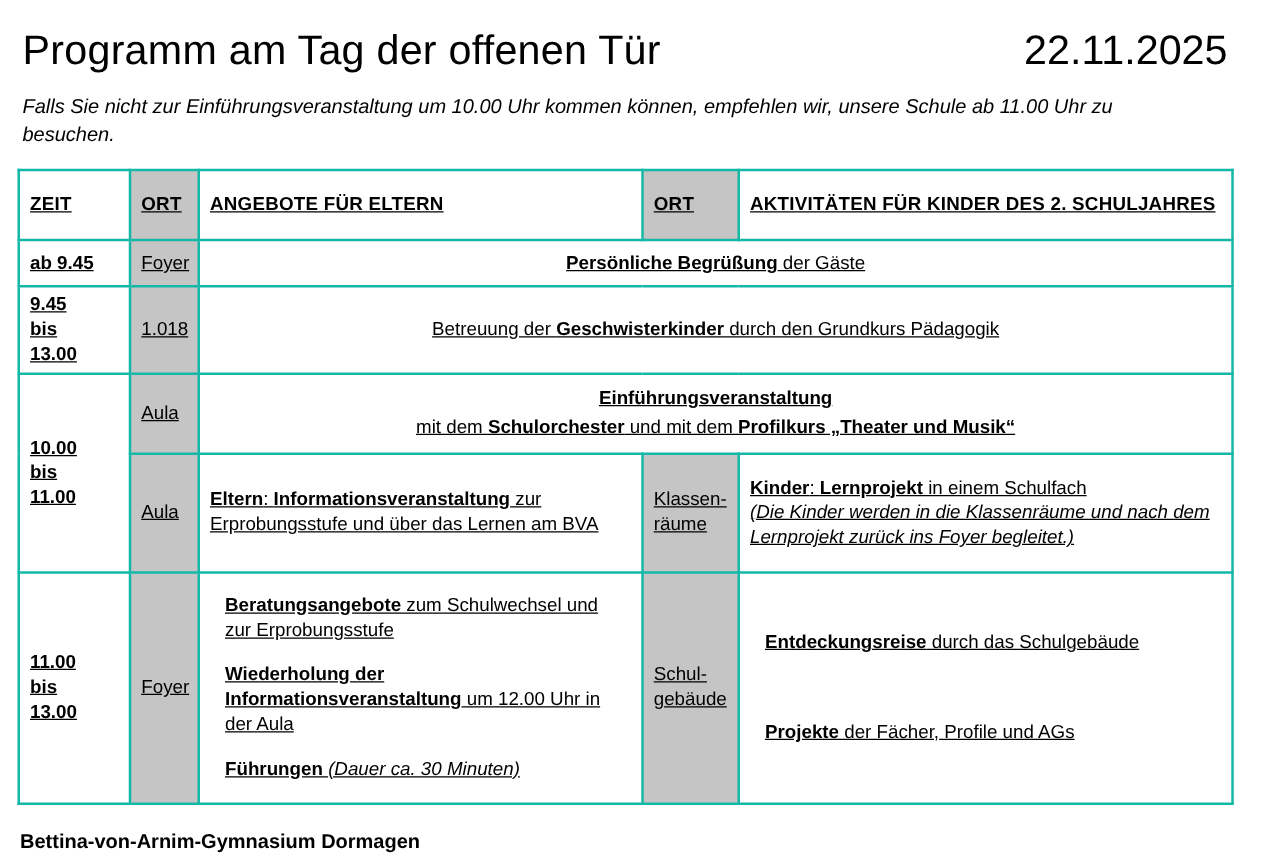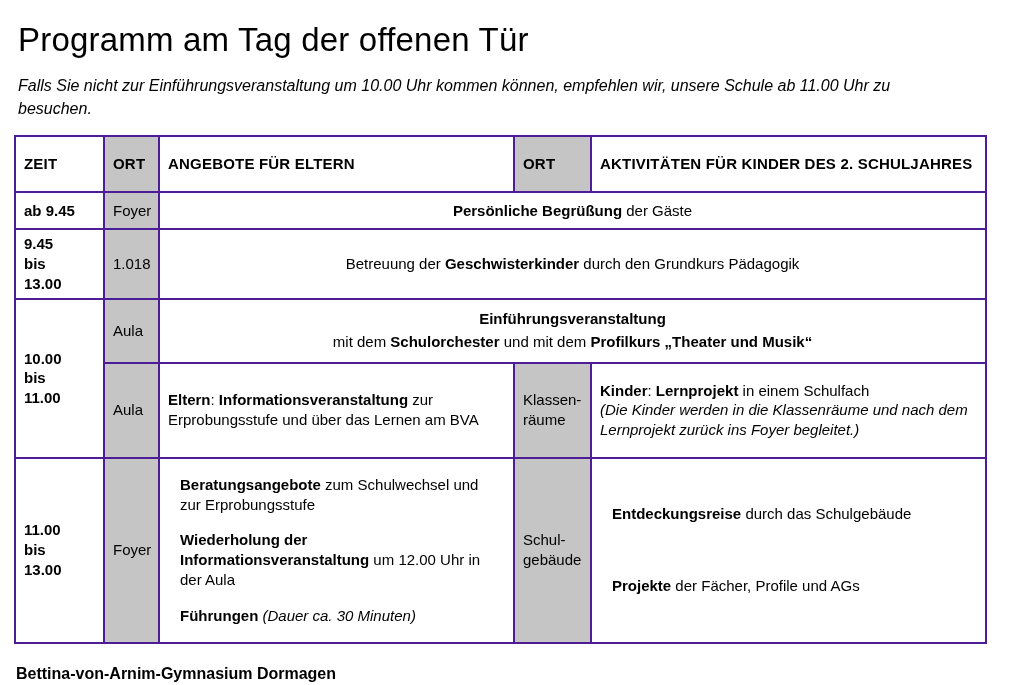--- a/index.html
+++ b/index.html
@@ -39,25 +39,26 @@
   }
 
   
   table.schedule {
     border-collapse: collapse;
     table-layout: fixed;
     width: 971px;
     margin: 15px 0 0 14px;
   }
   .schedule th, .schedule td {
-    border: 2px solid #4c1d95;
+    border: 2px solid #14b8a6;
     font-size: 15px;
     line-height: 1.32;
     vertical-align: middle;
     padding: 4px 8px;
+    text-decoration: underline;
   }
   .schedule th {
     text-align: left;
     font-weight: 700;
     letter-spacing: 0.2px;
   }
   .gray { background: #c5c5c5; }
   .center { text-align: center; }
   .zeit { font-weight: 700; white-space: pre-line; }
   .tight { line-height: 1.25; }
@@ -86,20 +87,21 @@
     font-weight: 700;
   }
 </style>
 </head>
 <body>
 
 <div class="page">
 
   <div class="title-row">
     <h1 class="page-title">Programm am Tag der offenen Tür</h1>
+    <div class="page-date">22.11.2025</div>
   </div>
 
   <p class="intro">Falls Sie nicht zur Einführungsveranstaltung um 10.00 Uhr kommen können, empfehlen wir, unsere Schule ab 11.00 Uhr zu
 besuchen.</p>
 
   <table class="schedule">
     <colgroup>
       <col style="width:89px">
       <col style="width:55px">
       <col style="width:355px">

